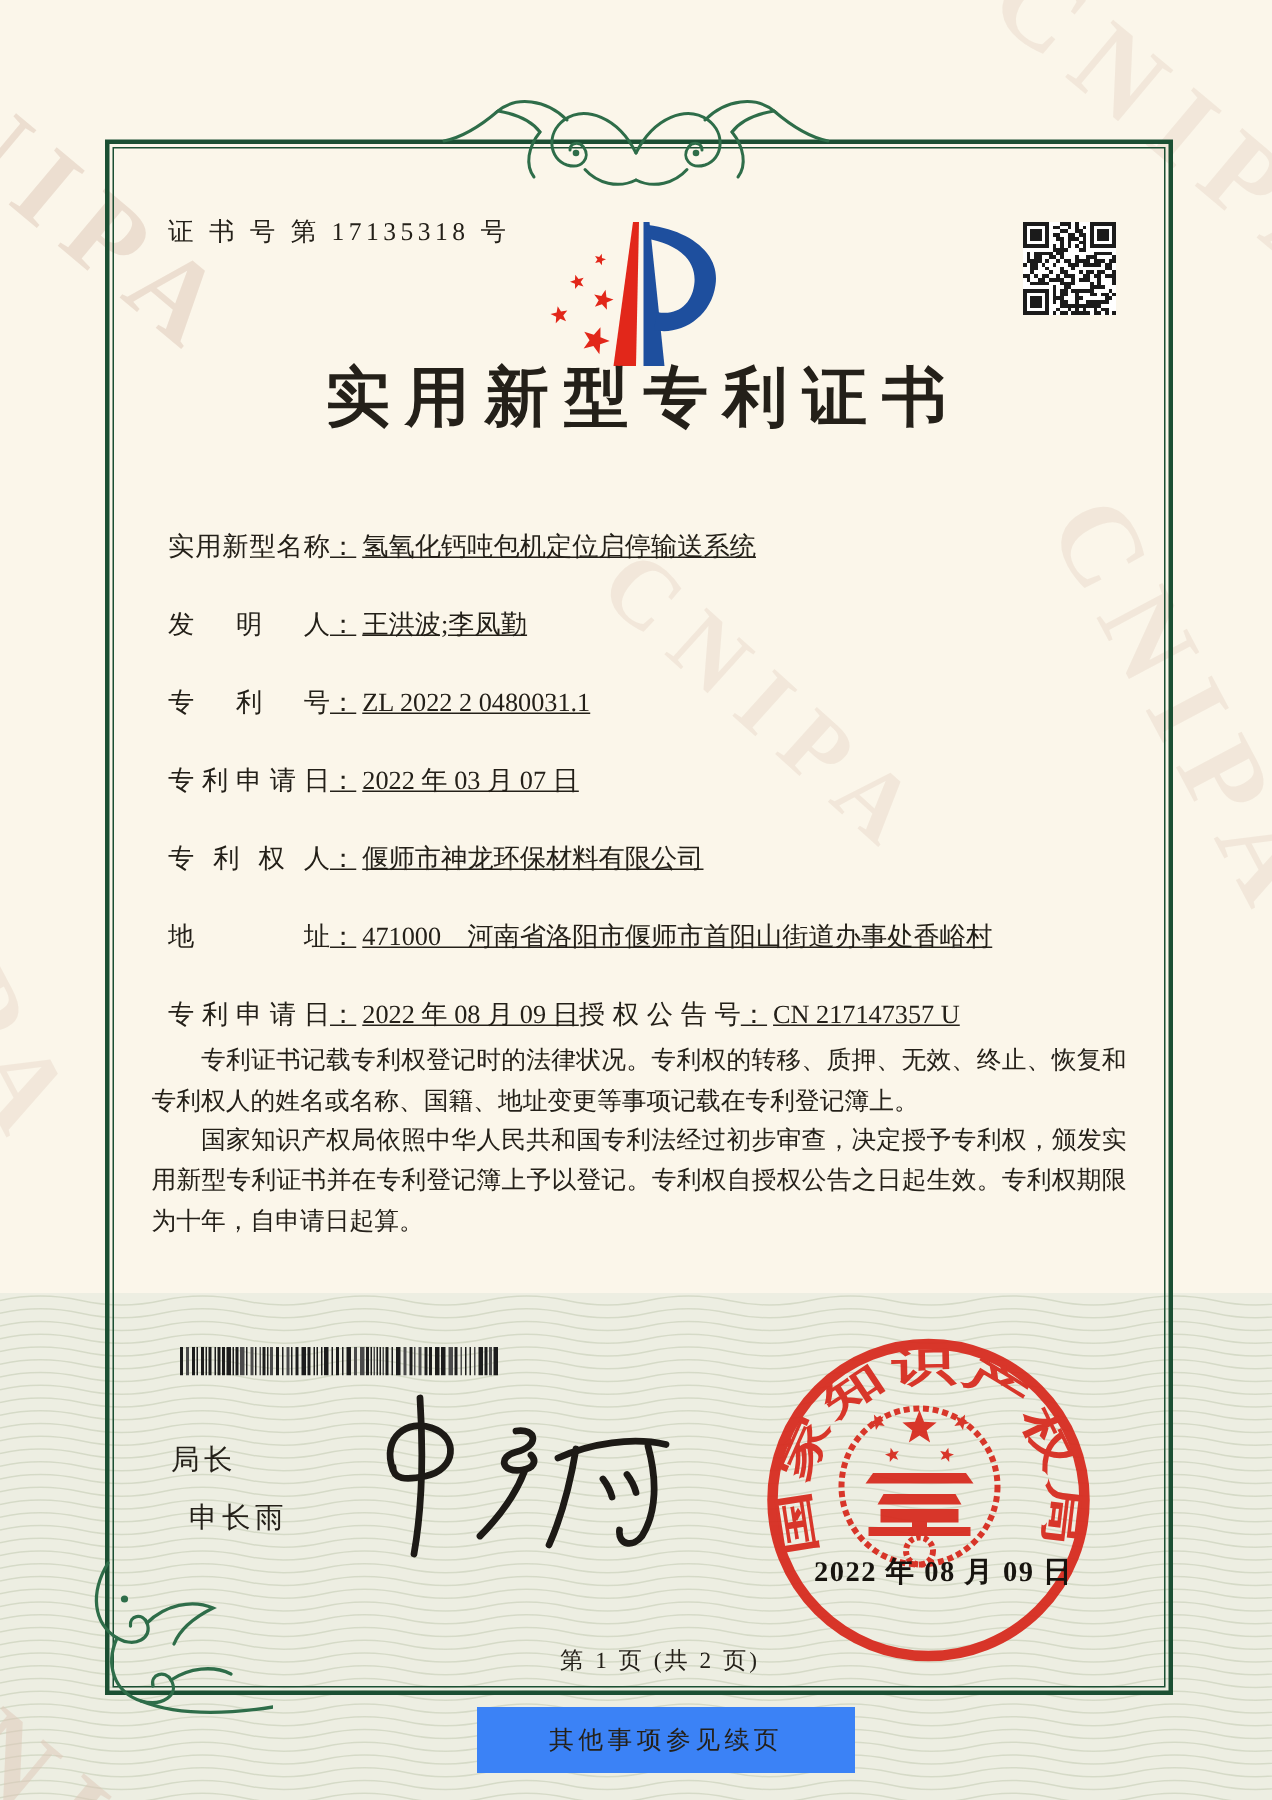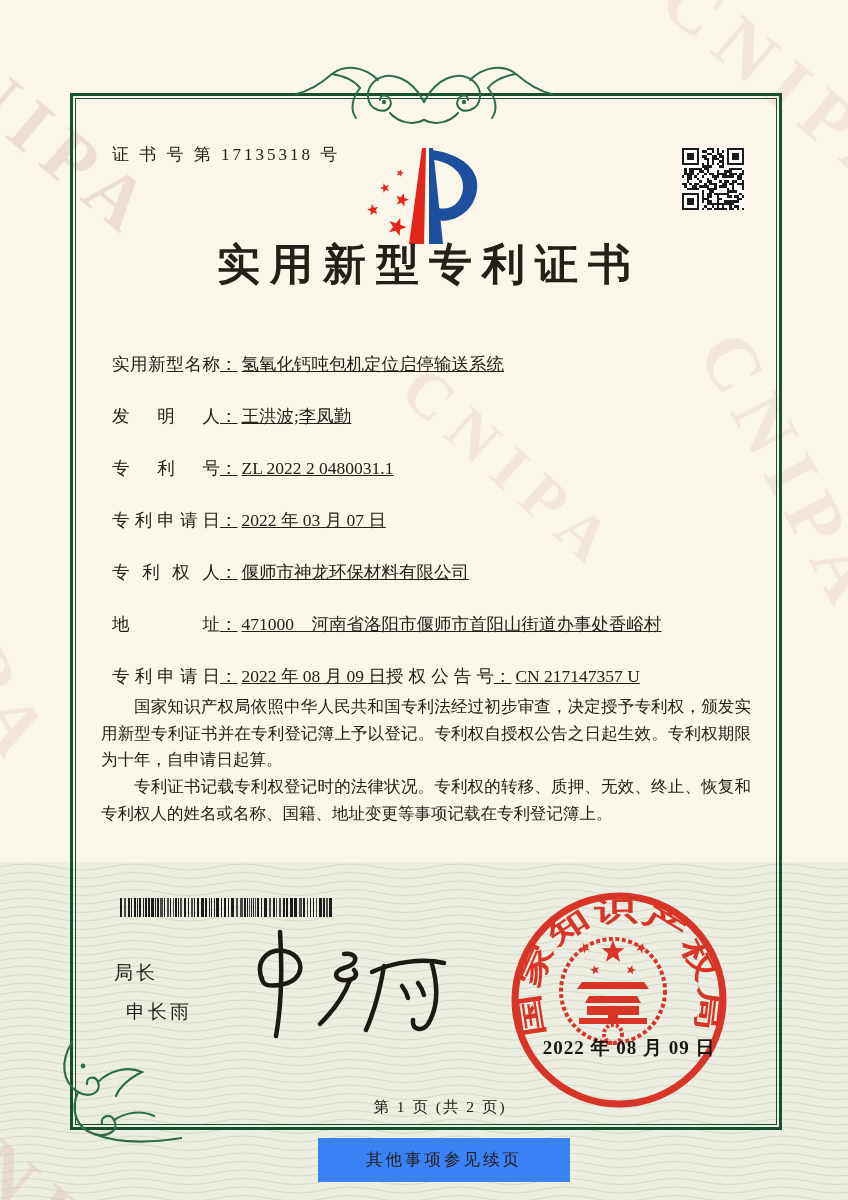--- a/index.html
+++ b/index.html
@@ -186,22 +186,22 @@
     </div>
     <div class="frow">
       <span class="flabel">地址</span><span class="fcolon">：</span><span>471000　河南省洛阳市偃师市首阳山街道办事处香峪村</span>
     </div>
     <div class="frow">
       <span class="flabel">专利申请日</span><span class="fcolon">：</span><span>2022 年 08 月 09 日</span><span class="grant2"><span class="flabel">授权公告号</span><span class="fcolon">：</span><span>CN 217147357 U</span></span>
     </div>
   </div>
 
   <div class="abs body-text">
+    <p>专利证书记载专利权登记时的法律状况。专利权的转移、质押、无效、终止、恢复和专利权人的姓名或名称、国籍、地址变更等事项记载在专利登记簿上。</p>
     <p>国家知识产权局依照中华人民共和国专利法经过初步审查，决定授予专利权，颁发实用新型专利证书并在专利登记簿上予以登记。专利权自授权公告之日起生效。专利权期限为十年，自申请日起算。</p>
-    <p>专利证书记载专利权登记时的法律状况。专利权的转移、质押、无效、终止、恢复和专利权人的姓名或名称、国籍、地址变更等事项记载在专利登记簿上。</p>
   </div>
 
   <svg class="abs barcode" id="barcode" width="215" height="19">
       <rect x="0" y="0" width="2" height="19" fill="#1c1c1c"></rect>
       <rect x="4" y="0" width="2" height="19" fill="#4a4a4a"></rect>
       <rect x="8" y="0" width="2" height="19" fill="#1c1c1c"></rect>
       <rect x="11" y="0" width="1" height="19" fill="#1c1c1c"></rect>
       <rect x="14" y="0" width="2" height="19" fill="#1c1c1c"></rect>
       <rect x="17" y="0" width="1" height="19" fill="#1c1c1c"></rect>
       <rect x="19" y="0" width="2" height="19" fill="#1c1c1c"></rect>

